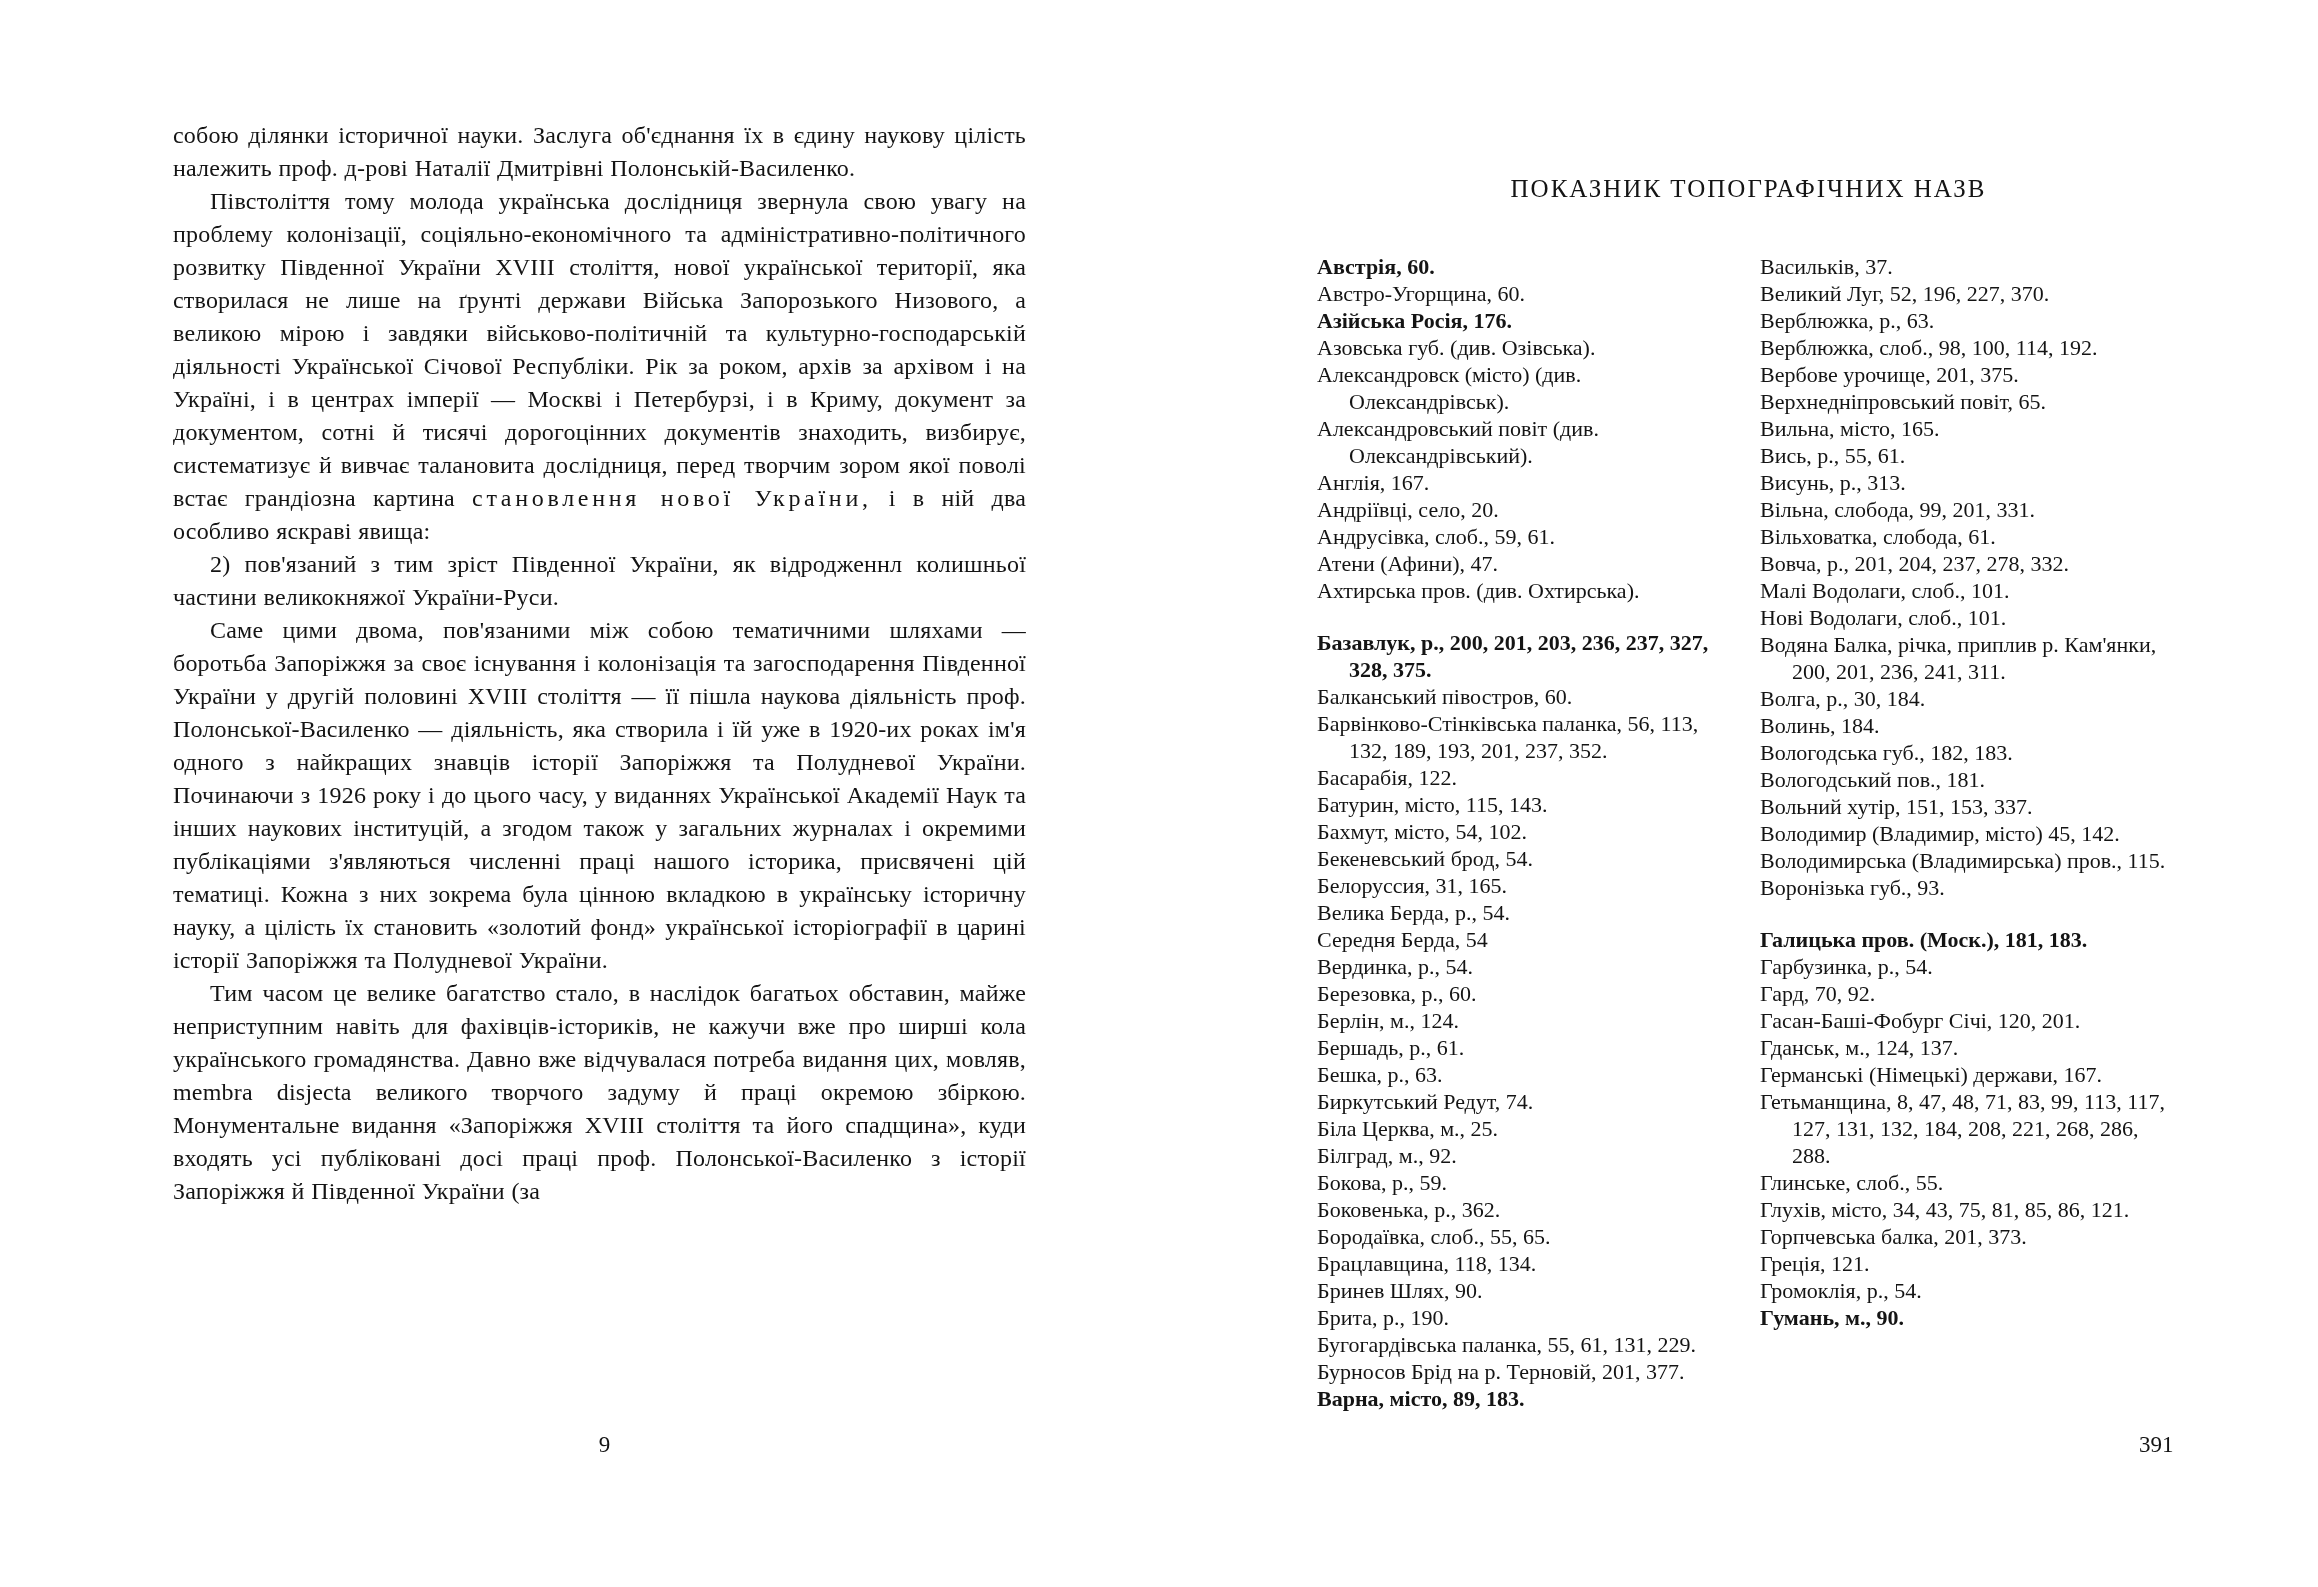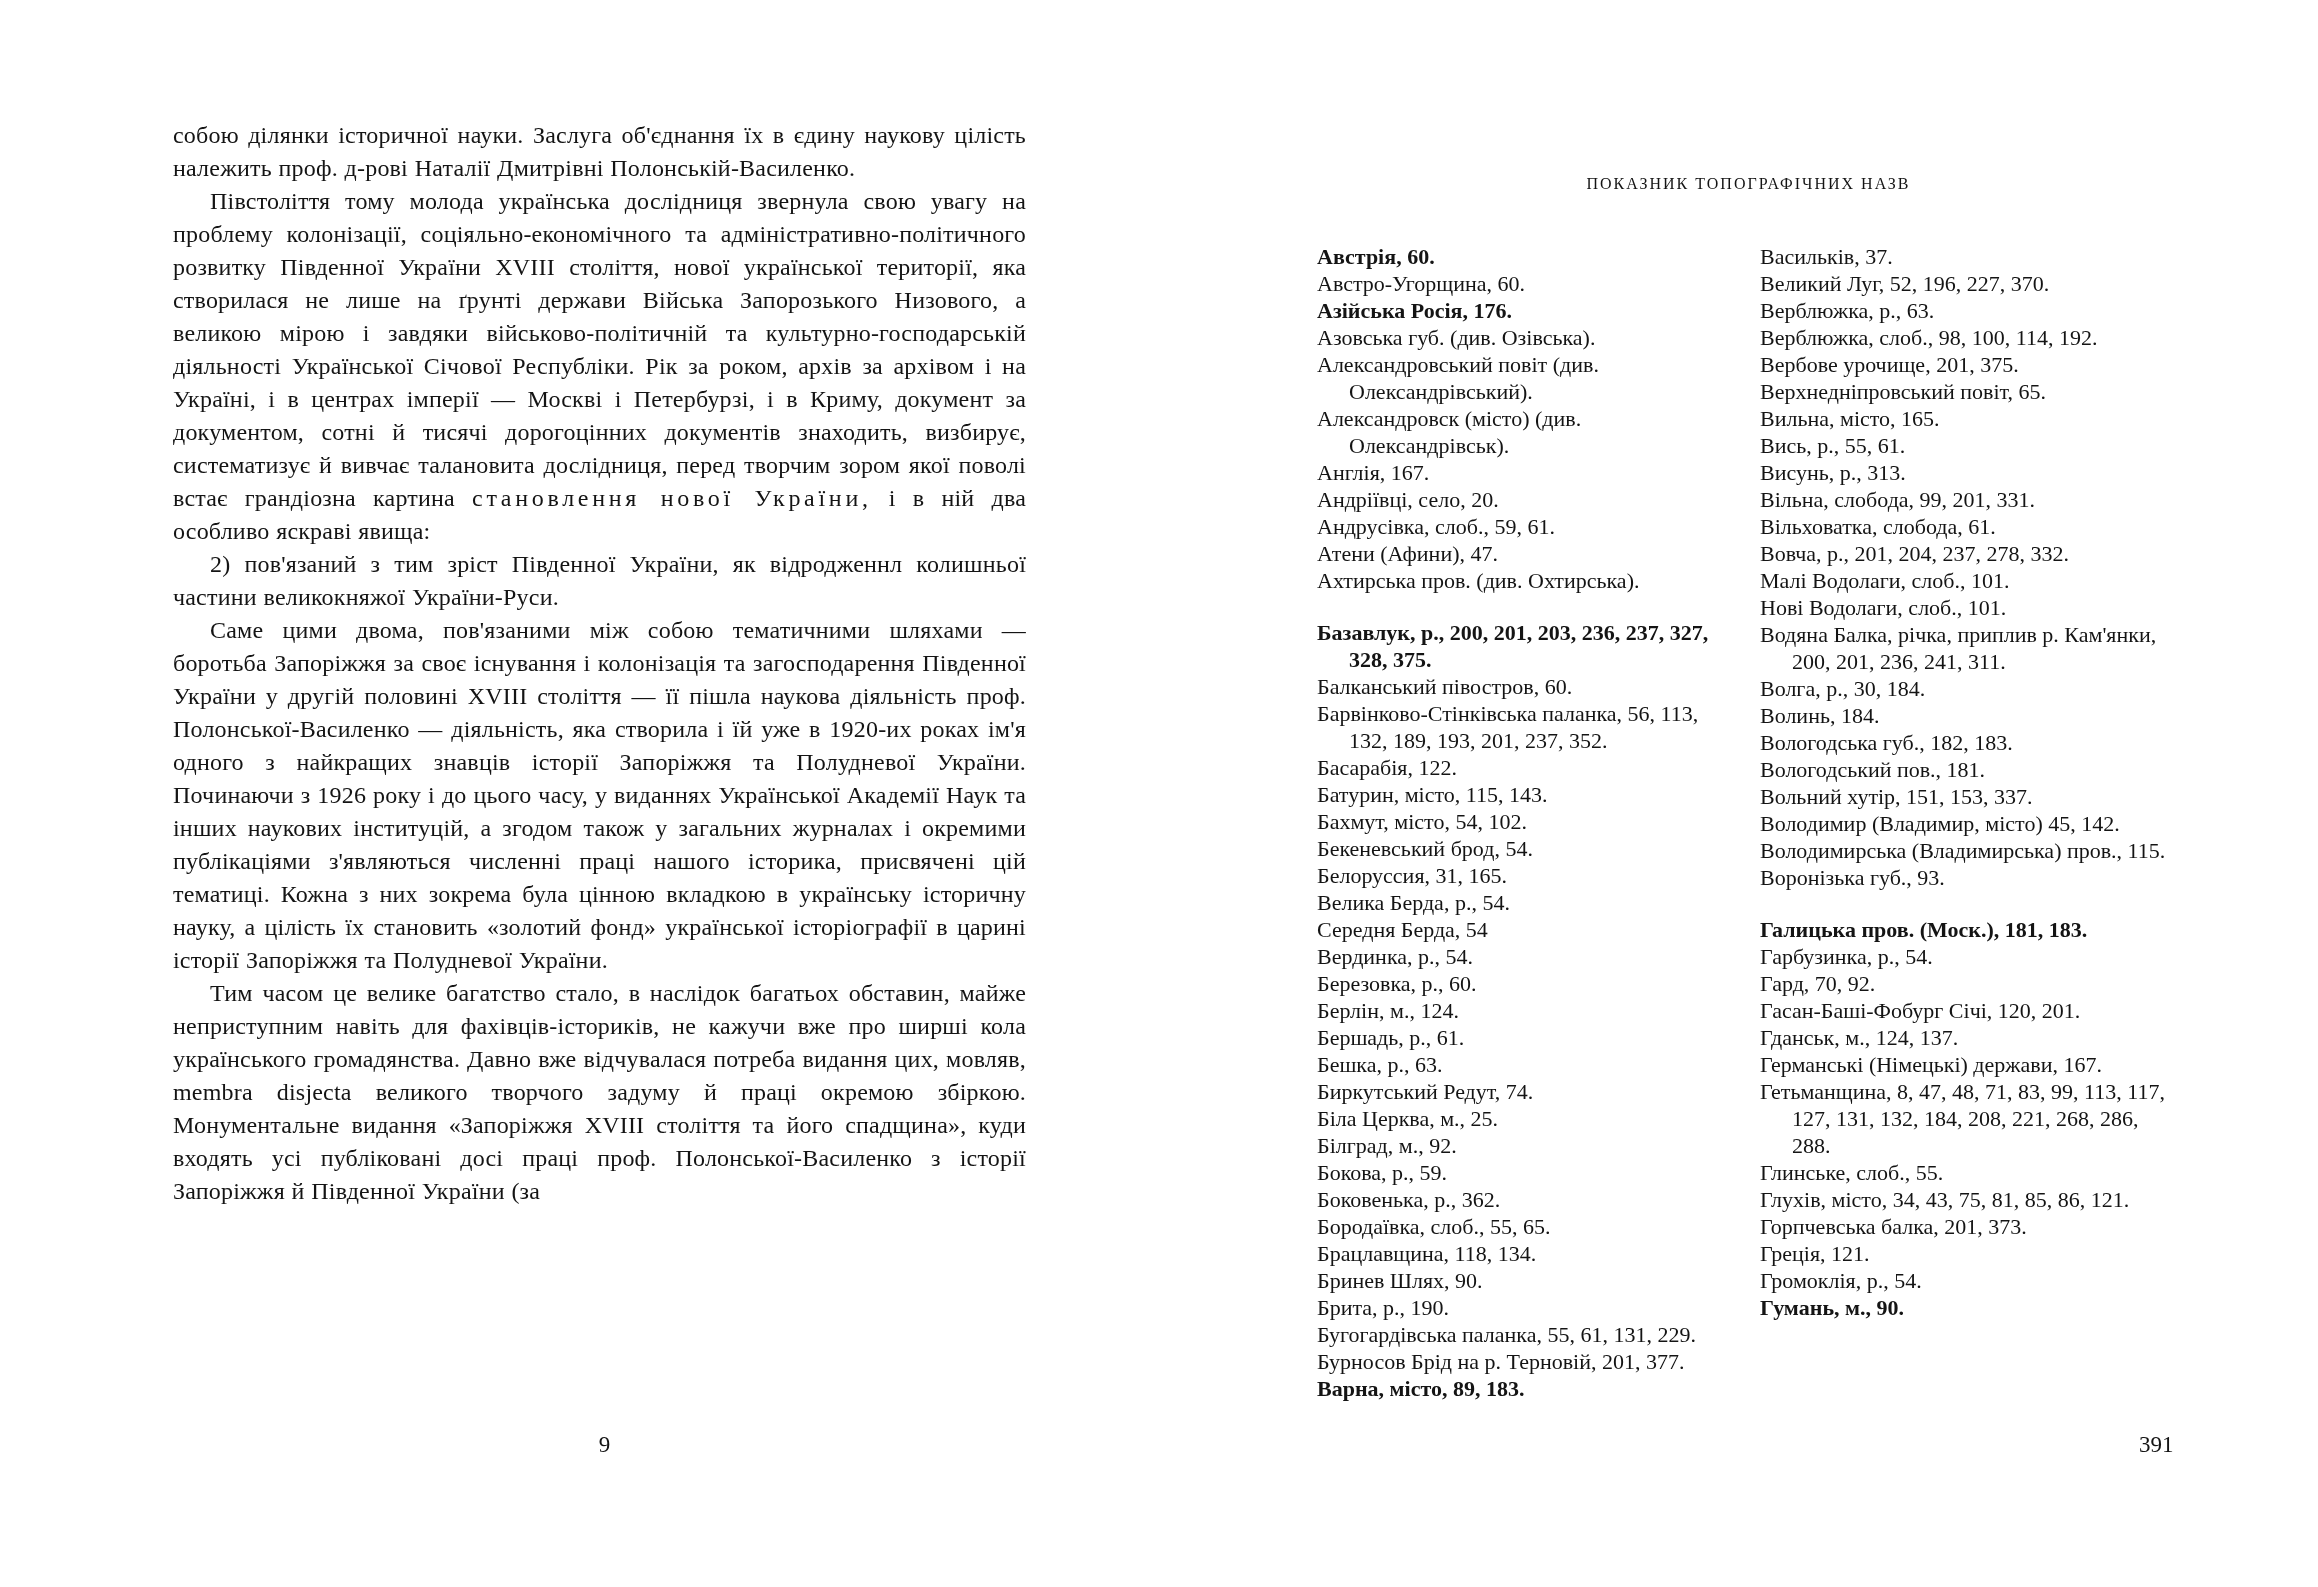--- a/index.html
+++ b/index.html
@@ -60,21 +60,21 @@
 
   
   .right-page {
     position: absolute;
     left: 1317px;
     top: 119px;
     width: 863px;
     height: 1391px;
   }
   .index-title {
-    font-size: 16px;
+    font-size: 25px;
     letter-spacing: 2px;
     text-align: center;
     margin: 56px 0 50px 0;
     white-space: nowrap;
   }
   .index-columns {
     display: flex;
     flex-direction: row;
     gap: 32px;
   }
@@ -122,22 +122,22 @@
   </div>
 
   <div class="right-page">
     <div class="index-title">ПОКАЗНИК ТОПОГРАФІЧНИХ НАЗВ</div>
     <div class="index-columns">
       <div class="index-col" id="col-left">
           <p class="index-entry bold">Австрія, 60.</p>
           <p class="index-entry">Австро-Угорщина, 60.</p>
           <p class="index-entry bold">Азійська Росія, 176.</p>
           <p class="index-entry">Азовська губ. (див. Озівська).</p>
+          <p class="index-entry">Александровск (місто) (див. Олександрівськ).</p>
           <p class="index-entry">Александровський повіт (див. Олександрівський).</p>
-          <p class="index-entry">Александровск (місто) (див. Олександрівськ).</p>
           <p class="index-entry">Англія, 167.</p>
           <p class="index-entry">Андріївці, село, 20.</p>
           <p class="index-entry">Андрусівка, слоб., 59, 61.</p>
           <p class="index-entry">Атени (Афини), 47.</p>
           <p class="index-entry">Ахтирська пров. (див. Охтирська).</p>
           <div class="gap"></div>
           <p class="index-entry bold">Базавлук, р., 200, 201, 203, 236, 237, 327, 328, 375.</p>
           <p class="index-entry">Балканський півостров, 60.</p>
           <p class="index-entry">Барвінково-Стінківська паланка, 56, 113, 132, 189, 193, 201, 237, 352.</p>
           <p class="index-entry">Басарабія, 122.</p>

